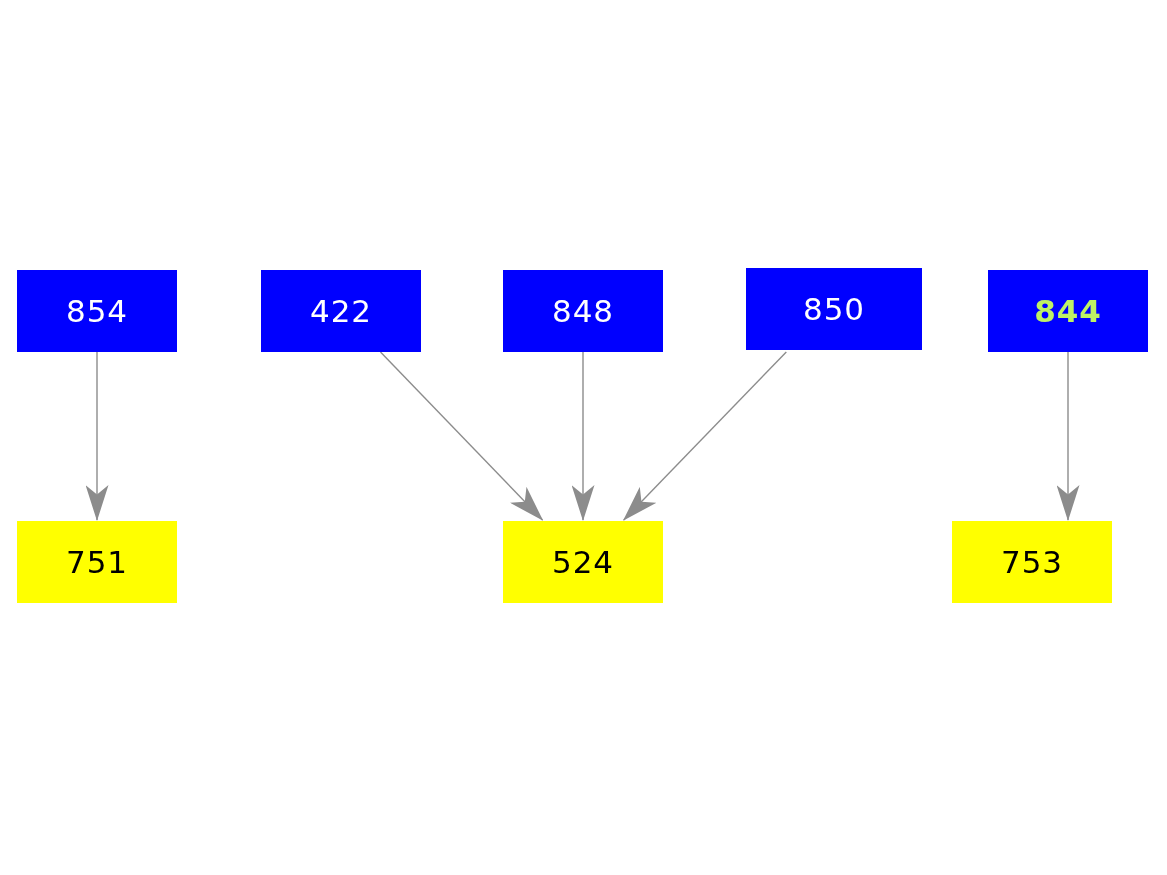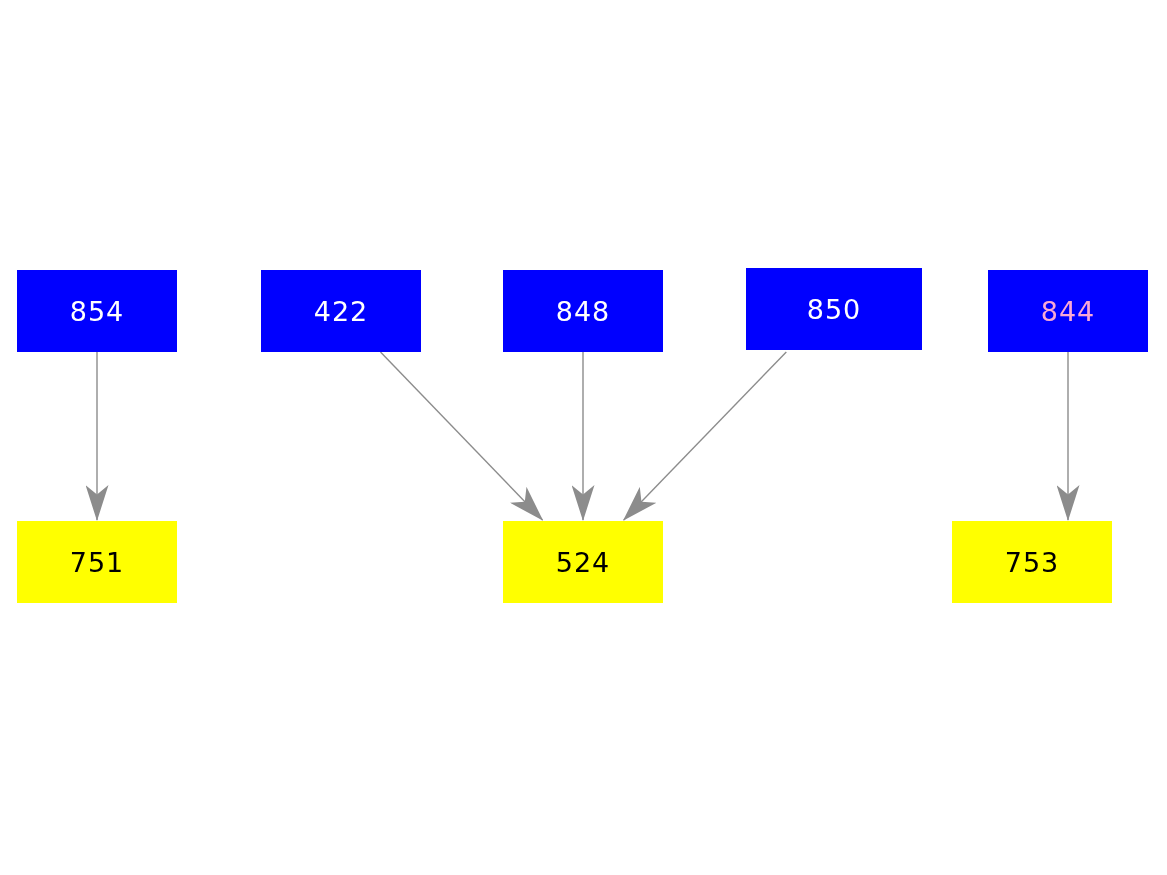--- a/index.html
+++ b/index.html
@@ -22,21 +22,21 @@
     height: 875px;
   }
   .node {
     position: absolute;
     display: flex;
     align-items: center;
     justify-content: center;
     box-sizing: border-box;
   }
   .node span {
-    font-size: 27px;
+    font-size: 31px;
     letter-spacing: 1px;
   }
 </style>
 </head>
 <body>
 
 <div id="canvas">
   <svg id="edge-layer" viewBox="0 0 1167 875" xmlns="http://www.w3.org/2000/svg">
     <defs>
       <marker id="arrowhead" markerUnits="userSpaceOnUse" markerWidth="36" markerHeight="23" viewBox="0 0 36 23" refX="35" refY="11.5" orient="auto">
@@ -58,21 +58,21 @@
       <div class="node" style="left: 261px; top: 270px; width: 160px; height: 82px; background: rgb(0, 0, 255);">
         <span style="color: rgb(255, 255, 255);">422</span>
       </div>
       <div class="node" style="left: 503px; top: 270px; width: 160px; height: 82px; background: rgb(0, 0, 255);">
         <span style="color: #ffffff;">848</span>
       </div>
       <div class="node" style="left: 746px; top: 268px; width: 176px; height: 82px; background: rgb(0, 0, 255);">
         <span style="color: rgb(255, 255, 255);">850</span>
       </div>
       <div class="node" style="left: 988px; top: 270px; width: 160px; height: 82px; background: rgb(0, 0, 255);">
-        <span style="color: #f9a8d4;">844</span>
+        <span style="color: #bef264; font-weight: bold;">844</span>
       </div>
       <div class="node" style="left: 17px; top: 521px; width: 160px; height: 82px; background: rgb(255, 255, 0); align-items: center;">
         <span style="color: rgb(0, 0, 0);">751</span>
       </div>
       <div class="node" style="left: 503px; top: 521px; width: 160px; height: 82px; background: rgb(255, 255, 0);">
         <span style="color: rgb(0, 0, 0);">524</span>
       </div>
       <div class="node" style="left: 952px; top: 521px; width: 160px; height: 82px; background: rgb(255, 255, 0);">
         <span style="color: rgb(0, 0, 0);">753</span>
       </div>

